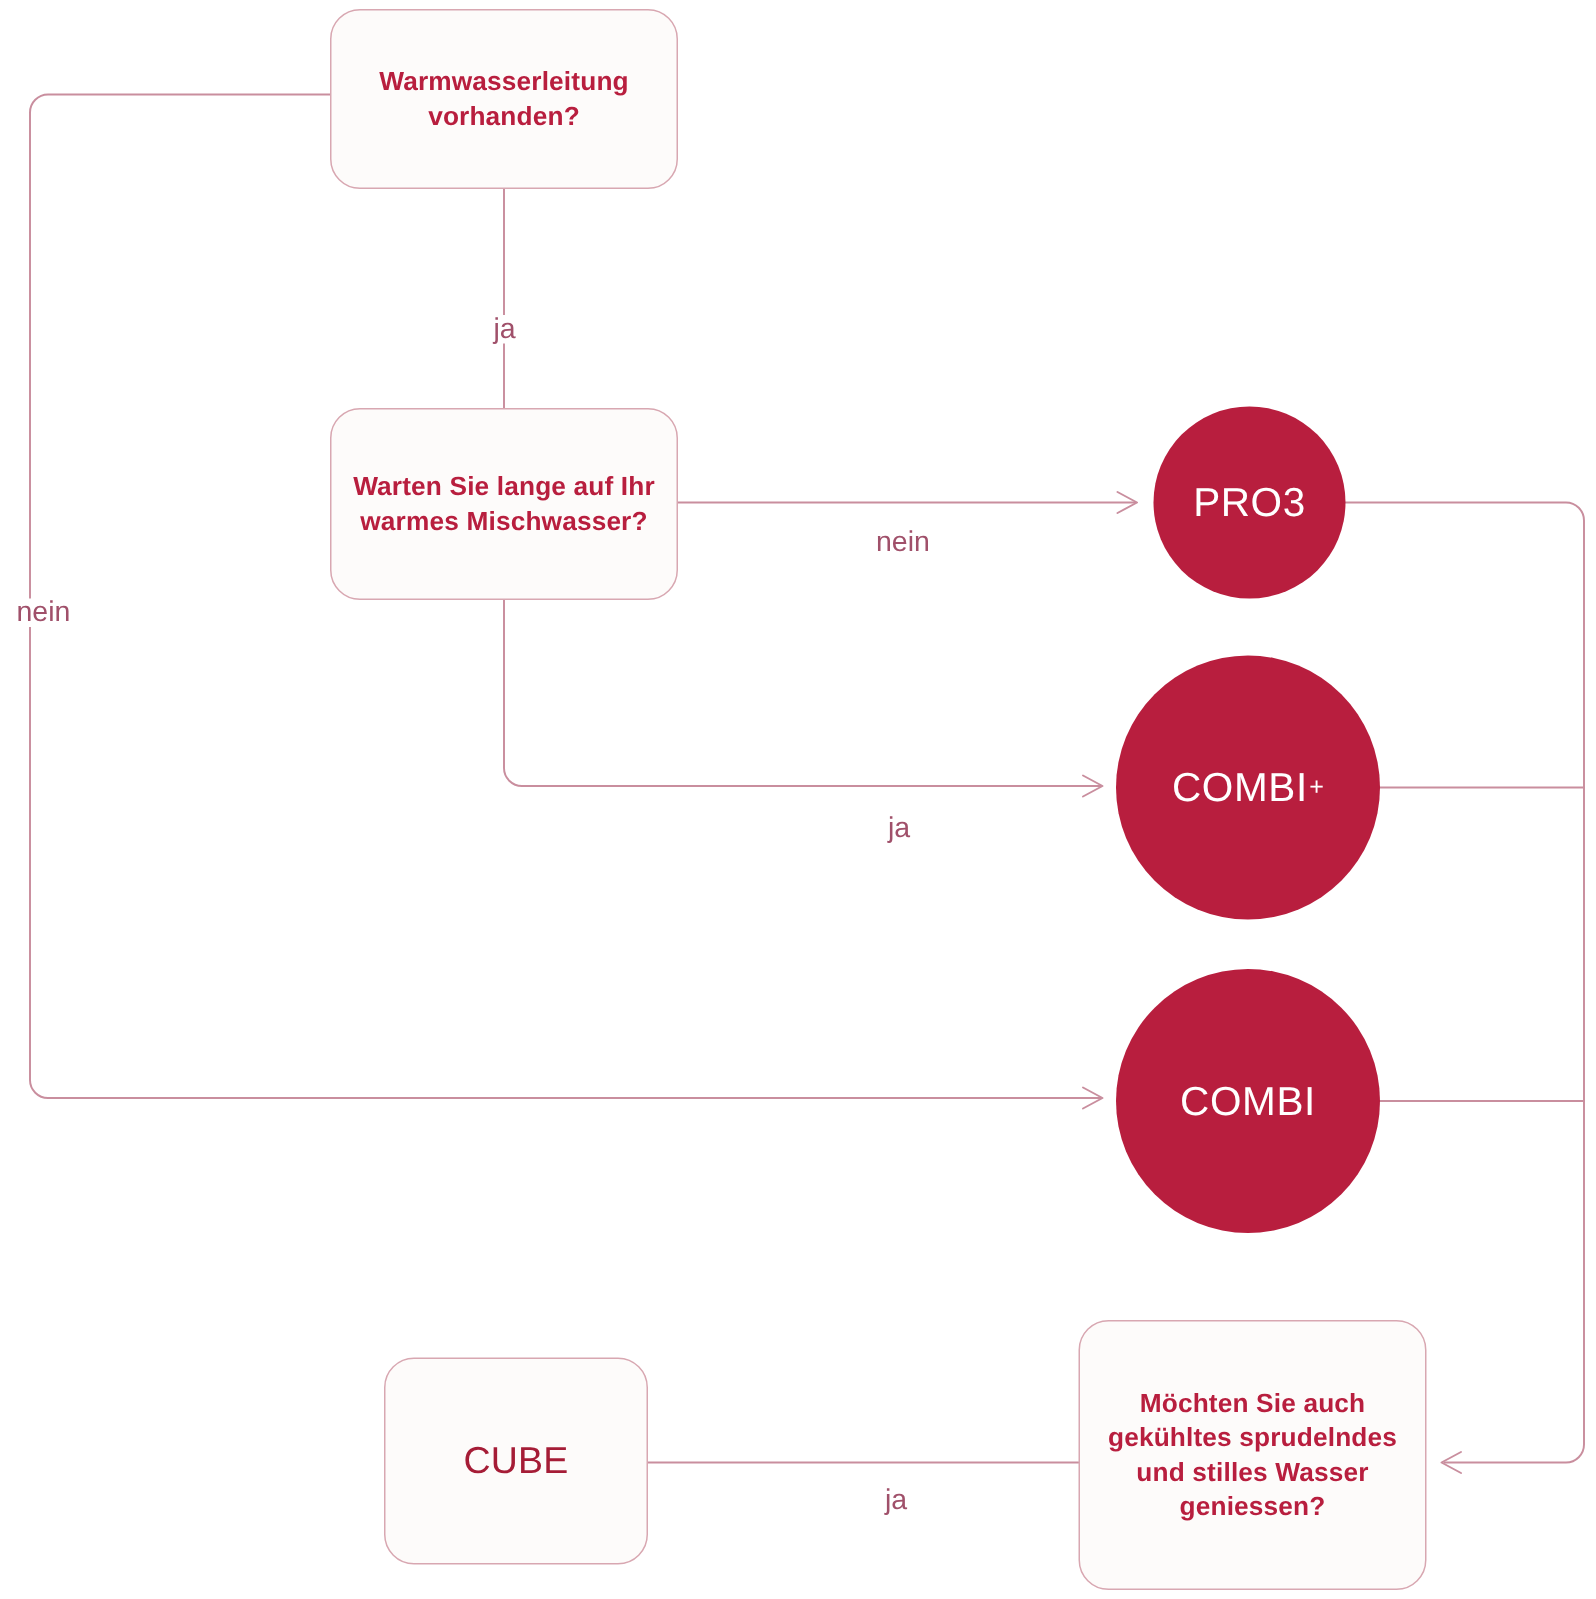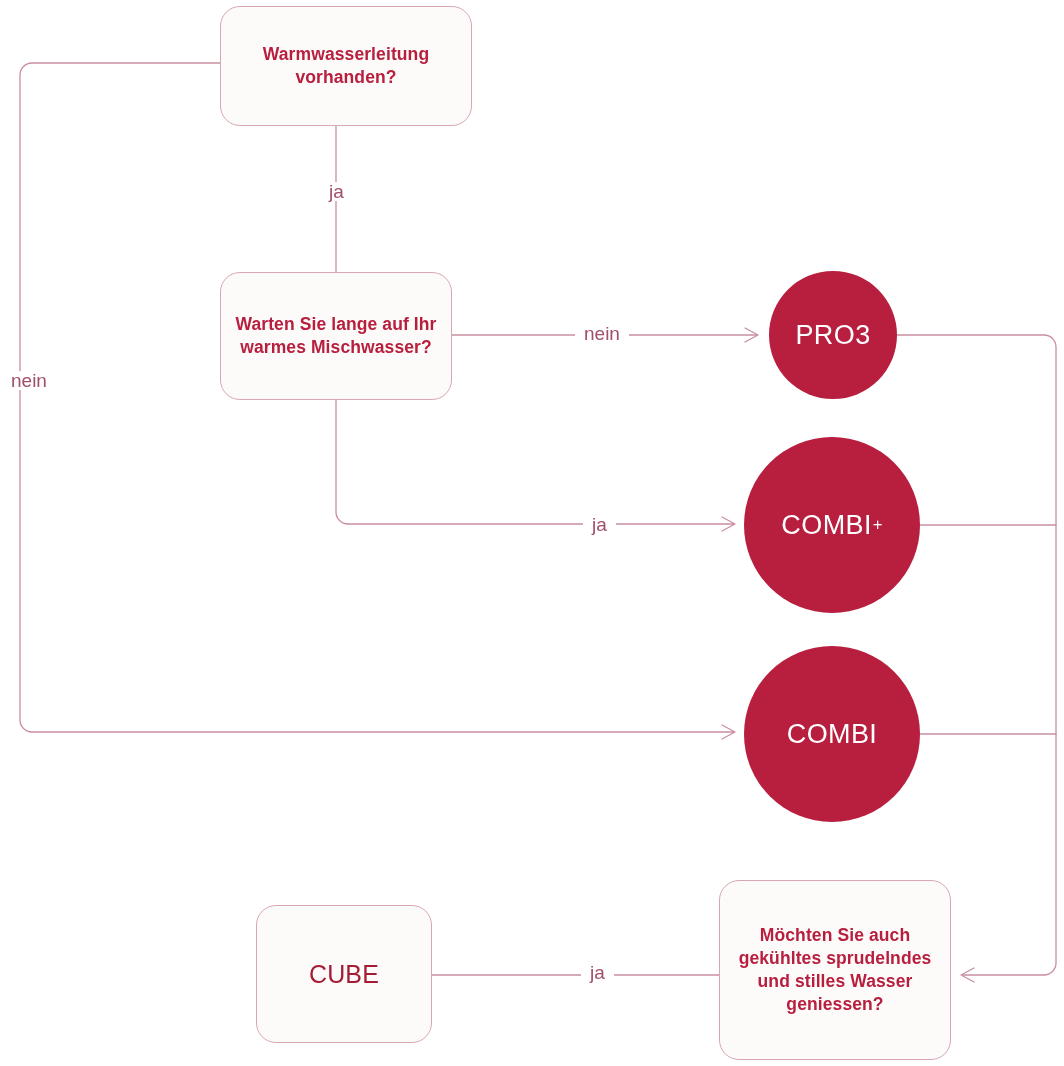--- a/index.html
+++ b/index.html
@@ -59,28 +59,29 @@
   }
   .edge-label {
     position: absolute;
     color: #a0506a;
     font-size: 19px;
     font-weight: 400;
     background: #ffffff;
     padding: 0 9px;
     line-height: 1;
     white-space: nowrap;
+    margin-top: 28px;
   }
   .sup-plus {
     font-size: .62em;
     vertical-align: 26%;
     margin-left: 1px;
     letter-spacing: 0;
   }
-  #q-warmwasser { left: 220px; top: 6px;   width: 252px; height: 120px; font-size: 17.5px; }
+  #q-warmwasser { left: 220px; top: 6px;   width: 232px; height: 120px; font-size: 17.5px; }
   #q-warten     { left: 220px; top: 272px; width: 232px; height: 128px; font-size: 17.5px; }
   #q-gekuehlt   { left: 719px; top: 880px; width: 232px; height: 180px; font-size: 17.5px; }
   #node-cube    { left: 256px; top: 905px; width: 176px; height: 138px; font-size: 25px; }
   #node-pro3    { left: 769px; top: 271px; width: 128px; height: 128px; font-size: 27px; }
   #node-combiplus { left: 744px; top: 437px; width: 176px; height: 176px; font-size: 27px; }
   #node-combi   { left: 744px; top: 646px; width: 176px; height: 176px; font-size: 27px; }
   #lbl-ja-1      { left: 320px; top: 182px; }
   #lbl-nein-left { left: 2px;   top: 371px; }
   #lbl-nein-pro3 { left: 575px; top: 324px; }
   #lbl-ja-combi  { left: 583px; top: 515px; }

